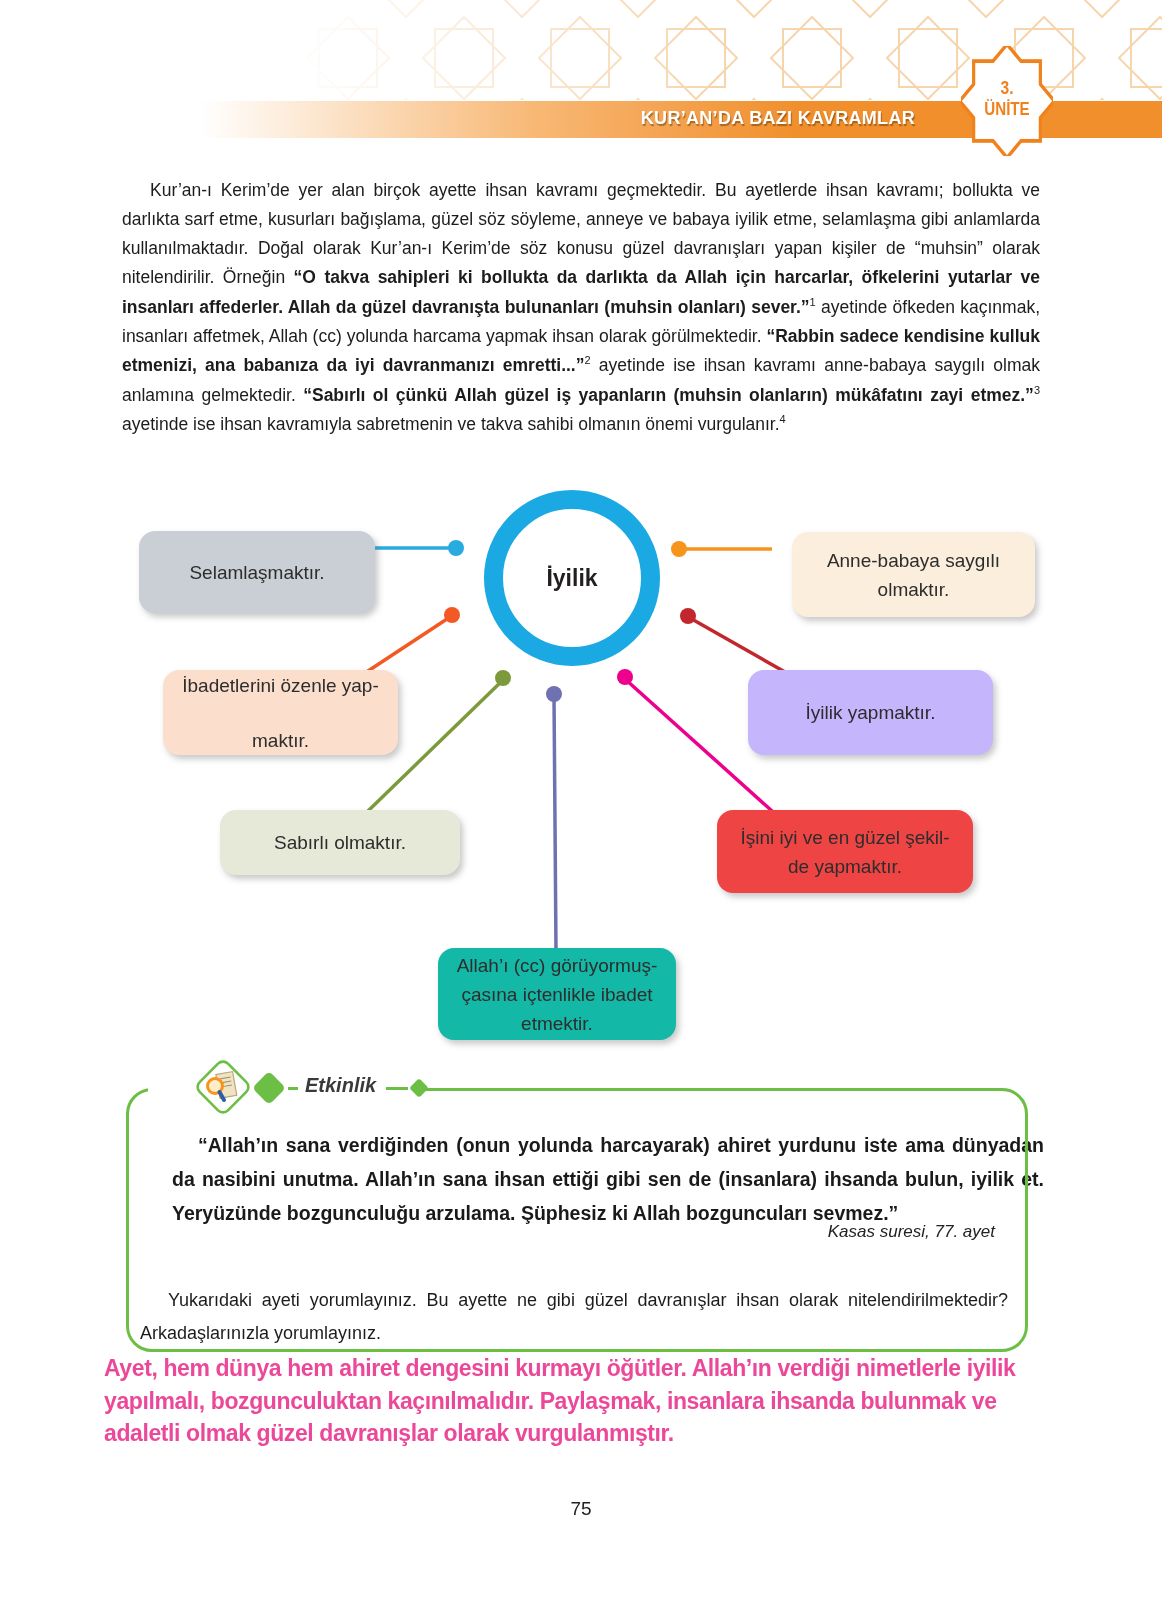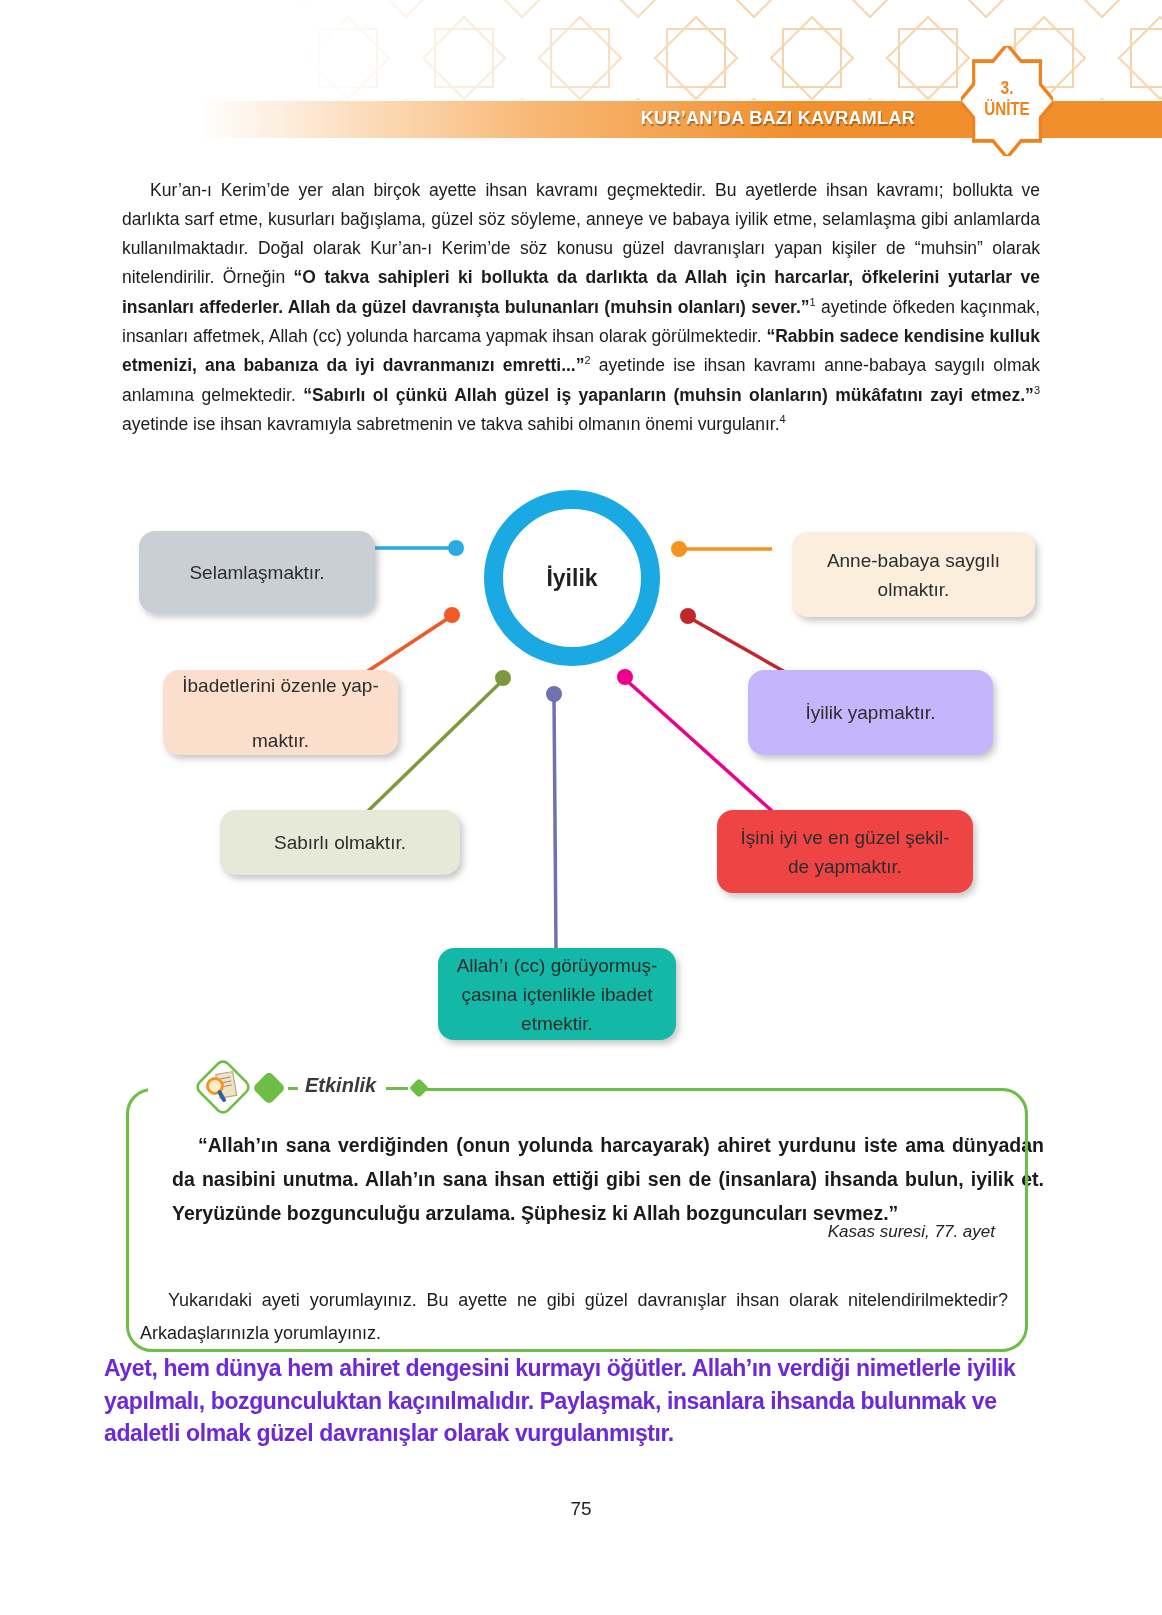--- a/index.html
+++ b/index.html
@@ -45,21 +45,21 @@
       font-size:20px;color:#3a3a3a;}
   #etk-dash2{left:386px;top:1087px;width:22px;height:3px;background:#6cbe45;}
   #etk-diamond2{left:412px;top:1081px;width:14px;height:14px;background:#6cbe45;border-radius:3px;transform:rotate(45deg);}
   #activity-quote{left:140px;top:1108px;width:872px;font-size:19.5px;font-weight:bold;line-height:34px;
       text-align:justify;text-indent:26px;color:#1a1a1a;margin-left:32px;}
   #activity-source{left:140px;top:1222px;width:855px;text-align:right;font-style:italic;font-size:17px;color:#222;}
   #activity-question{left:140px;top:1266px;width:868px;font-size:18px;line-height:33px;text-align:justify;text-indent:28px;}
 
   
   #answer{left:104px;top:1352px;width:1010px;font-weight:bold;font-size:23px;line-height:32.5px;
-      color:#6d28d9;letter-spacing:-0.4px;}
+      color:#ec4899;letter-spacing:-0.4px;}
   #answer div{white-space:nowrap;}
 
   #page-number{left:0;top:1498px;width:1162px;text-align:center;font-size:19px;color:#222;}
 </style>
 </head>
 <body>
 
 <div class="abs" id="pattern">
   <svg width="872" height="100">
     <defs>

